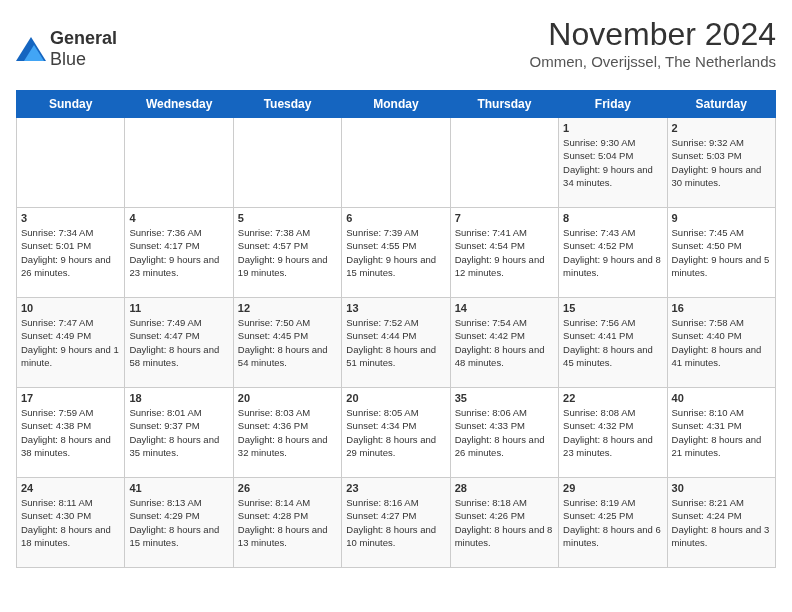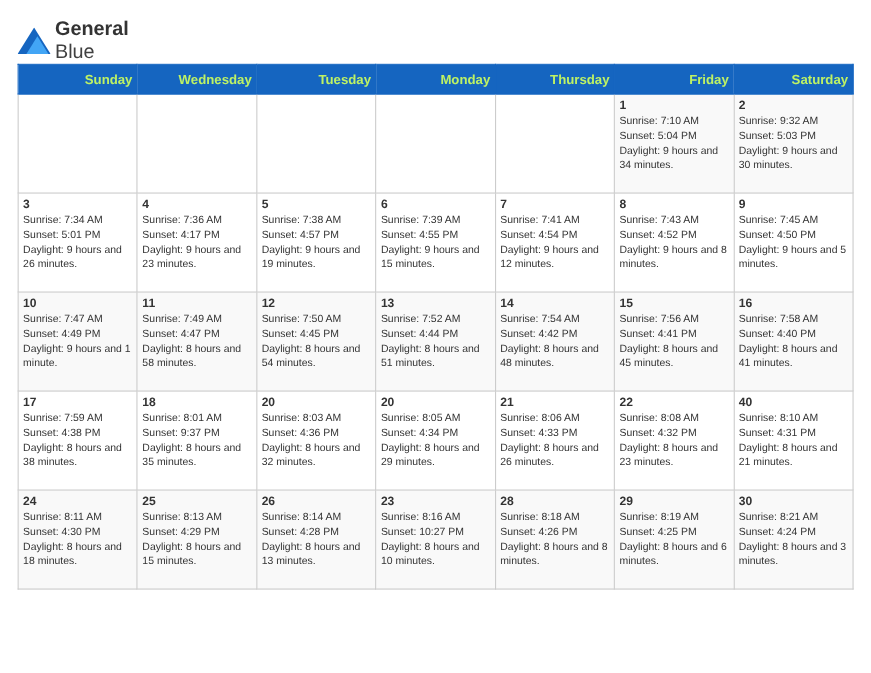--- a/index.html
+++ b/index.html
@@ -7,21 +7,21 @@
       font-family: Arial, sans-serif;
       background: #fff;
       width: 792px;
       min-height: 612px;
       padding: 16px;
     }
     .header-area {
       display: flex;
       align-items: flex-end;
       justify-content: space-between;
-      margin-bottom: 0;
+      margin-bottom: 20px;
     }
     .logo {
       display: flex;
       align-items: center;
       gap: 4px;
     }
     .logo-text-general {
       font-size: 18px;
       font-weight: bold;
       color: #333;
@@ -47,25 +47,25 @@
       font-size: 15px;
       color: #555;
     }
     table {
       width: 100%;
       border-collapse: collapse;
       table-layout: fixed;
     }
     thead th {
       background: #1565c0;
-      color: #bef264;
+      color: #ffffff;
       padding: 6px 4px;
       font-size: 12px;
       font-weight: bold;
-      text-align: right;
+      text-align: center;
       border: 1px solid #1565c0;
     }
     tbody td {
       border: 1px solid #ccc;
       vertical-align: top;
       padding: 4px;
       font-size: 10px;
       color: #333;
       height: 90px;
       background: #fff;
@@ -95,20 +95,24 @@
   <div class="logo">
     <svg class="logo-icon" viewBox="0 0 30 24" xmlns="http://www.w3.org/2000/svg">
       <polygon points="0,24 15,0 30,24" fill="#1565c0"></polygon>
       <polygon points="8,24 18,8 28,24" fill="#42a5f5"></polygon>
     </svg>
     <div>
       <span class="logo-text-general">General</span><br>
       <span class="logo-text-blue">Blue</span>
     </div>
   </div>
+  <div class="title-area">
+    <div class="month-title">November 2024</div>
+    <div class="subtitle">Ommen, Overijssel, The Netherlands</div>
+  </div>
 </div>
 
 <table>
   <thead>
     <tr id="header-row">
         <th>Sunday</th>
         <th>Wednesday</th>
         <th>Tuesday</th>
         <th>Monday</th>
         <th>Thursday</th>
@@ -118,21 +122,21 @@
   </thead>
   <tbody id="calendar-body">
       <tr>
         <td class="empty-cell"></td>
         <td class="empty-cell"></td>
         <td class="empty-cell"></td>
         <td class="empty-cell"></td>
         <td class="empty-cell"></td>
         <td>
           <span class="day-number">1</span>
-          <div class="day-info">Sunrise: 7:10 AM
+          <div class="day-info">Sunrise: 9:30 AM
 Sunset: 5:04 PM
 Daylight: 9 hours and 34 minutes.</div>
         </td>
         <td>
           <span class="day-number">2</span>
           <div class="day-info">Sunrise: 9:32 AM
 Sunset: 5:03 PM
 Daylight: 9 hours and 30 minutes.</div>
         </td>
       </tr>
@@ -243,21 +247,21 @@
 Sunset: 4:36 PM
 Daylight: 8 hours and 32 minutes.</div>
         </td>
         <td>
           <span class="day-number">20</span>
           <div class="day-info">Sunrise: 8:05 AM
 Sunset: 4:34 PM
 Daylight: 8 hours and 29 minutes.</div>
         </td>
         <td>
-          <span class="day-number">21</span>
+          <span class="day-number">35</span>
           <div class="day-info">Sunrise: 8:06 AM
 Sunset: 4:33 PM
 Daylight: 8 hours and 26 minutes.</div>
         </td>
         <td>
           <span class="day-number">22</span>
           <div class="day-info">Sunrise: 8:08 AM
 Sunset: 4:32 PM
 Daylight: 8 hours and 23 minutes.</div>
         </td>
@@ -269,35 +273,35 @@
         </td>
       </tr>
       <tr>
         <td>
           <span class="day-number">24</span>
           <div class="day-info">Sunrise: 8:11 AM
 Sunset: 4:30 PM
 Daylight: 8 hours and 18 minutes.</div>
         </td>
         <td>
-          <span class="day-number">25</span>
+          <span class="day-number">41</span>
           <div class="day-info">Sunrise: 8:13 AM
 Sunset: 4:29 PM
 Daylight: 8 hours and 15 minutes.</div>
         </td>
         <td>
           <span class="day-number">26</span>
           <div class="day-info">Sunrise: 8:14 AM
 Sunset: 4:28 PM
 Daylight: 8 hours and 13 minutes.</div>
         </td>
         <td>
           <span class="day-number">23</span>
           <div class="day-info">Sunrise: 8:16 AM
-Sunset: 10:27 PM
+Sunset: 4:27 PM
 Daylight: 8 hours and 10 minutes.</div>
         </td>
         <td>
           <span class="day-number">28</span>
           <div class="day-info">Sunrise: 8:18 AM
 Sunset: 4:26 PM
 Daylight: 8 hours and 8 minutes.</div>
         </td>
         <td>
           <span class="day-number">29</span>

